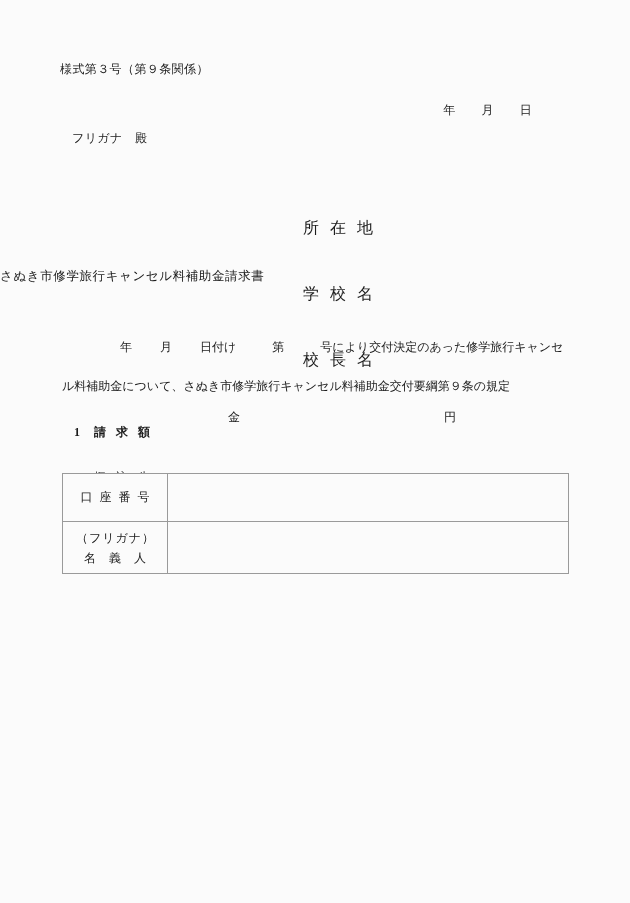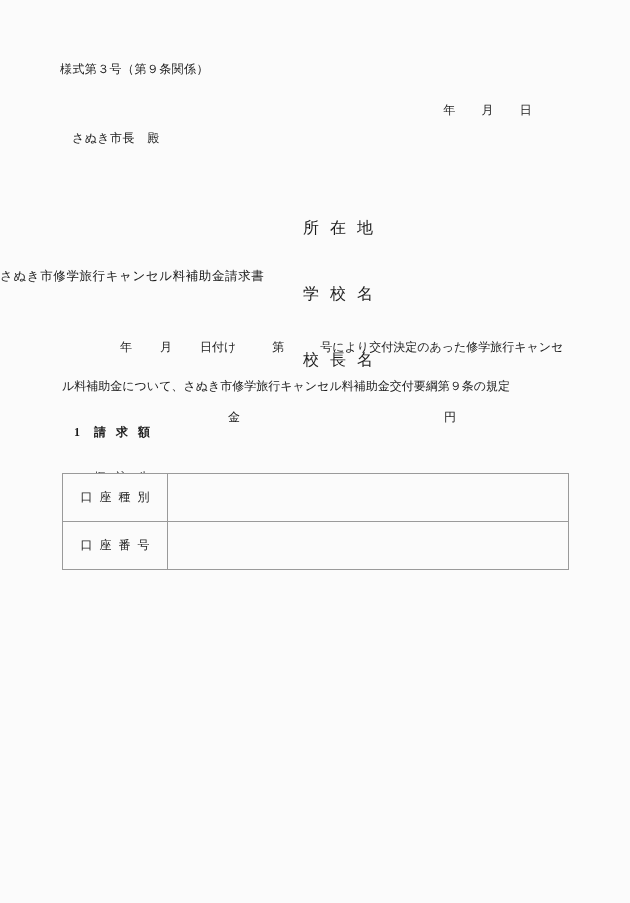--- a/index.html
+++ b/index.html
@@ -173,21 +173,21 @@
 <body>
 
 <div class="page">
 
   <div class="abs form-no">様式第３号（第９条関係）</div>
 
   <div class="abs date-line">
     <span>年</span><span class="gap"></span><span>月</span><span class="gap"></span><span>日</span>
   </div>
 
-  <div class="abs addressee">さぬき市長　殿</div>
+  <div class="abs addressee">フリガナ　殿</div>
 
   <div class="abs sender">
     <span class="row">所在地</span>
     <span class="row">学校名</span>
     <span class="row">校長名</span>
   </div>
 
   <div class="abs doc-title">さぬき市修学旅行キャンセル料補助金請求書</div>
 
   <div class="body-para">
@@ -200,28 +200,31 @@
   </div>
   <div class="abs item1-kin">金</div>
   <div class="abs item1-yen">円</div>
 
   <div class="abs item2">
     <span class="num">2</span><span class="gap1"></span><span class="label">振込先</span>
   </div>
 
   <table class="bank-table">
     <tbody>
-      <tr>
-        <td class="label-cell">
-          <span class="lbl">口座種別</span>
-        </td>
-        <td class="value-cell"></td>
-      </tr>
       <tr>
         <td class="label-cell">
           <span class="lbl">口座番号</span>
         </td>
         <td class="value-cell"></td>
       </tr>
+      <tr class="tall">
+        <td class="label-cell">
+          <span class="lbl-stack">
+            <span class="l1">（フリガナ）</span>
+            <span class="l2">名義人</span>
+          </span>
+        </td>
+        <td class="value-cell"></td>
+      </tr>
     </tbody>
   </table>
 
 </div>
 
 </body></html>

